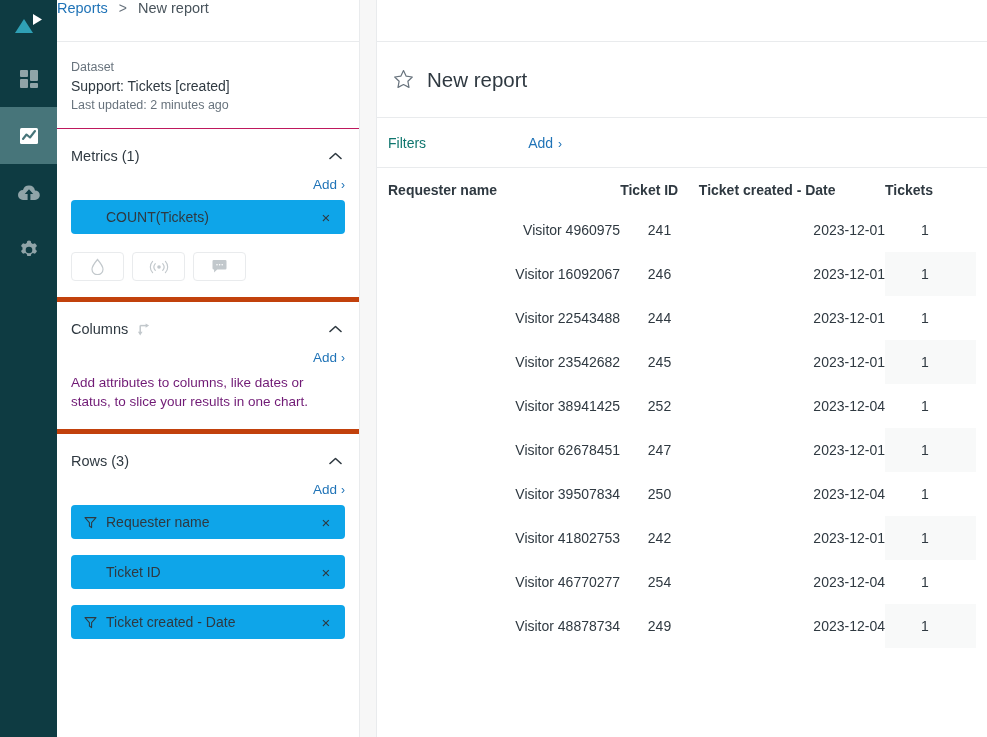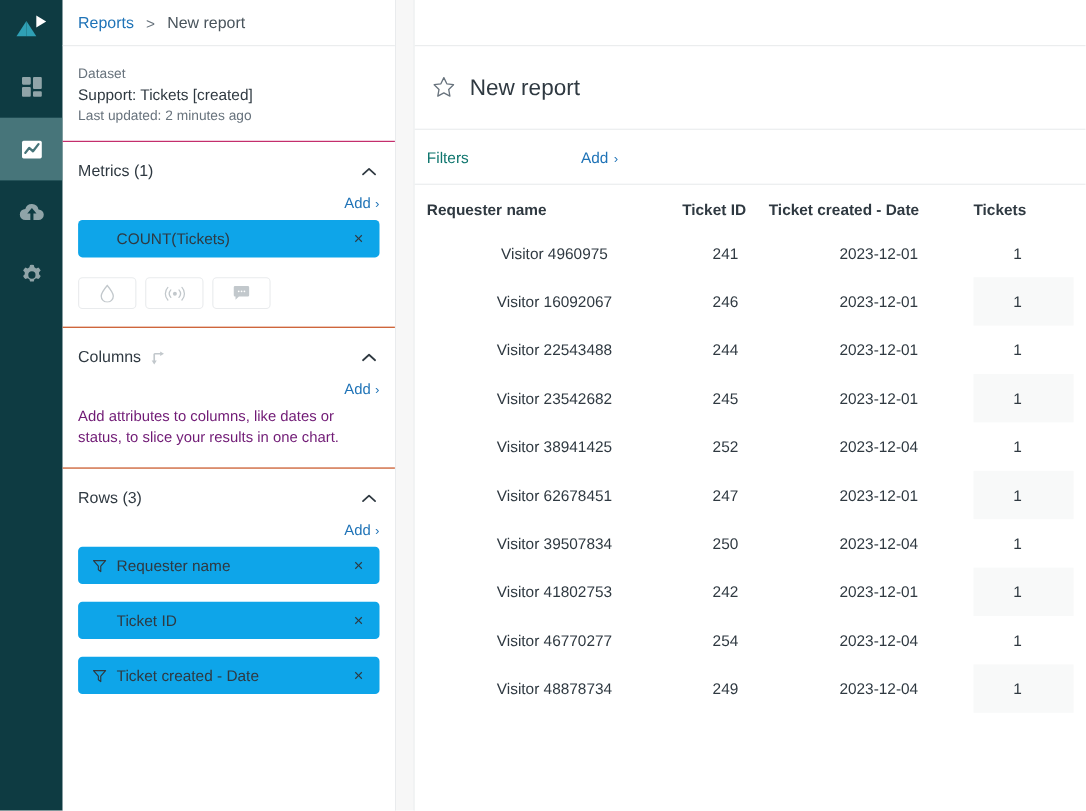--- a/index.html
+++ b/index.html
@@ -32,39 +32,38 @@
 
   
   .leftpanel {
     width: 302px; flex: 0 0 302px; height: 737px;
     background: #ffffff;
     display: flex; flex-direction: column;
     position: relative;
   }
   .breadcrumb {
     height: 42px; flex: 0 0 42px;
-    display: flex; align-items: center;
+    display: flex; 
     border-bottom: 1px solid #e9ebed;
-    padding-left: 14px;
     white-space: nowrap;
   }
   .crumb-link { color: #1f73b7; font-size: 14.5px; cursor: pointer; }
   .crumb-sep { color: #68737d; font-size: 14px; margin: 0 11px; }
   .crumb-current { color: #49545c; font-size: 14.5px; }
 
   .dataset-box {
     padding: 16px 14px 14px 14px;
     border-bottom: 1px solid #be185d;
   }
   .ds-label { font-size: 12.5px; color: #68737d; line-height: 18px; }
   .ds-name  { font-size: 14px; color: #2f3941; line-height: 20px; }
   .ds-updated { font-size: 12.5px; color: #68737d; line-height: 18px; }
 
   .section { padding: 0 14px; position: relative; }
-  .section.bordered { border-bottom: 1px solid #c2410c; }
+  .section.bordered { border-bottom: 5px solid #c2410c; }
   .sec-head {
     display: flex; align-items: center;
     height: 42px; margin-top: 6px;
   }
   .sec-title { font-size: 14.5px; color: #2f3941; }
   .sec-icon-inline { margin-left: 8px; display: inline-flex; align-items: center; }
   .sec-collapse {
     margin-left: auto; width: 20px; height: 20px;
     display: flex; align-items: center; justify-content: center; cursor: pointer;
   }
@@ -135,21 +134,21 @@
     padding: 14px 0 10px 0; text-align: left; white-space: nowrap;
   }
   table.report td {
     font-size: 14px; color: #2f3941; height: 44px; white-space: nowrap;
   }
   col.c-name { width: 227px; }
   col.c-id   { width: 77px; }
   col.c-date { width: 182px; }
   col.c-val  { width: 89px; }
   .al-r { text-align: center; }
-  .al-l { text-align: center; }
+  .al-l { text-align: right; }
   td.c-name-cell { padding-left: 0px; }
   td.c-date-cell { padding-left: 14px; }
   th.c-date-head { padding-left: 14px; }
   td.c-val-cell { padding-right: 11px; }
   th.c-val-head { padding-right: 11px; }
   tr.zebra td.c-val-cell { background: #f8f9f9; }
 </style>
 </head>
 <body>
 

